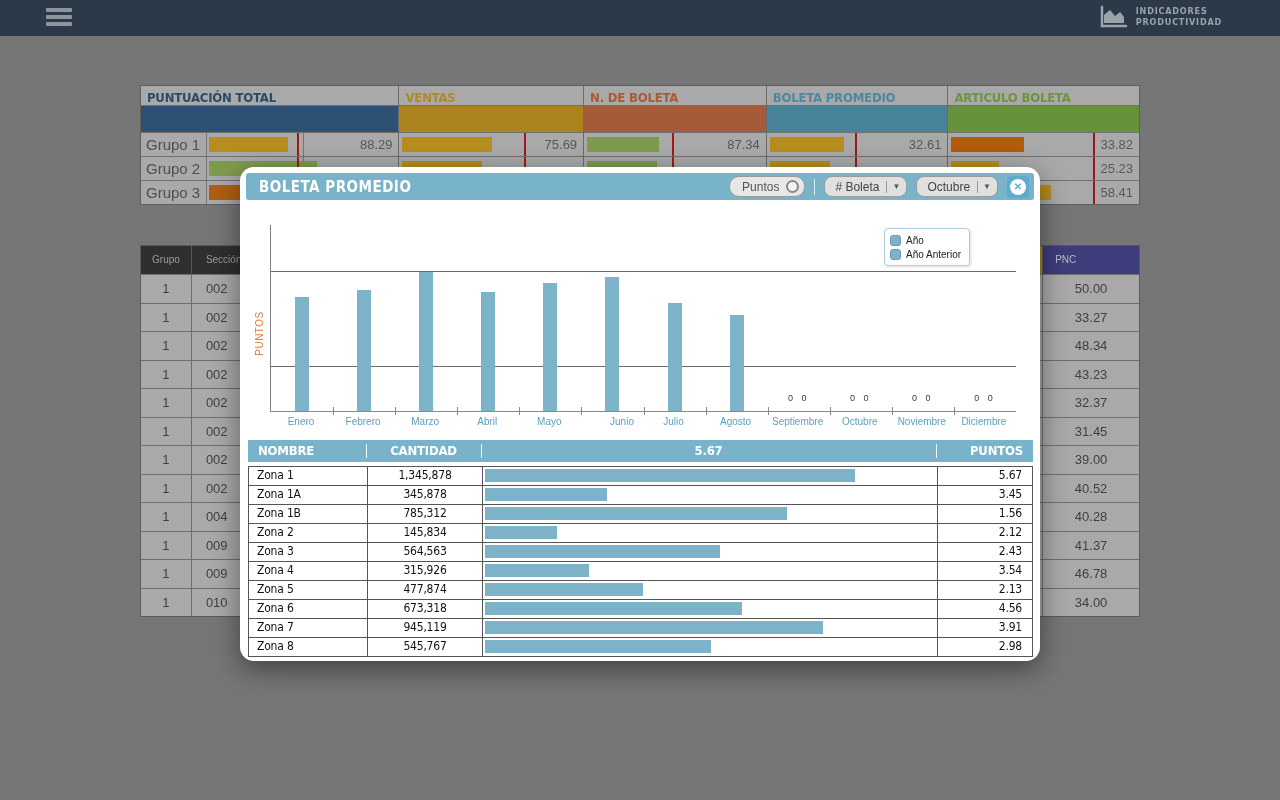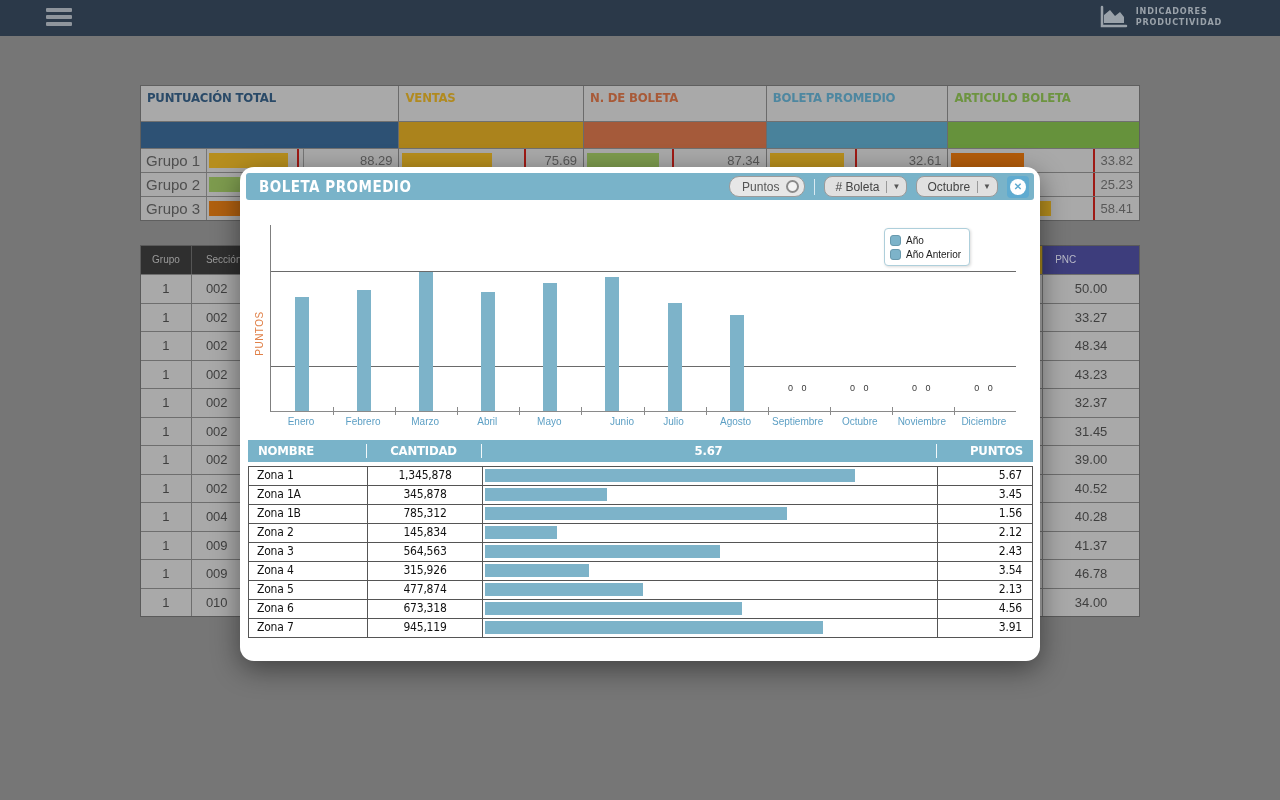--- a/index.html
+++ b/index.html
@@ -15,21 +15,21 @@
   #topbar{position:absolute;left:0;top:0;width:1280px;height:36px;background:#2b3949;}
   #menu-btn{position:absolute;left:46px;top:8px;width:28px;height:20px;cursor:pointer;}
   #menu-btn .bar{width:26px;height:4px;background:#8f959c;margin-bottom:3px;border-radius:1px;}
   #logo{position:absolute;right:58px;top:5px;display:flex;align-items:center;gap:7px;color:#9aa2aa;}
   #logo .txt{font-size:9px;font-weight:bold;letter-spacing:0.8px;line-height:11px;}
 
   
   #scorecard{position:absolute;left:140px;top:85px;width:1000px;display:flex;border:1px solid #5f5f5f;box-sizing:border-box;}
   .sc-col{box-sizing:border-box;border-left:1px solid #6b6b6b;}
   .sc-col:first-child{border-left:none;}
-  .sc-head{height:36px;background:#a9a9a9;border-bottom:1px solid #707070;line-height:24px;
+  .sc-head{height:20px;background:#a9a9a9;border-bottom:1px solid #707070;line-height:24px;
            font-size:13px;font-weight:bold;padding-left:6px;box-sizing:border-box;white-space:nowrap;overflow:hidden;}
   .sc-band{height:26px;}
   .sc-row{height:24px;background:#a9a9a9;border-top:1px solid #707070;position:relative;box-sizing:border-box;}
   .sc-rowlabel{position:absolute;left:5px;top:0;line-height:23px;font-size:15px;color:#4f4f4f;}
   .sc-bar{position:absolute;top:4px;height:15px;}
   .sc-goal{position:absolute;top:0;bottom:0;width:2px;background:#9e1a15;}
   .sc-split{position:absolute;top:0;bottom:0;width:1px;background:#757575;}
   .sc-val{position:absolute;right:6px;top:0;line-height:23px;font-size:13px;color:#585858;}
 
   
@@ -68,21 +68,21 @@
 
   
   #m-chart{position:relative;height:240px;}
   #y-label{position:absolute;left:-17px;top:128px;width:60px;text-align:center;transform:rotate(-90deg);
            color:#e08048;font-size:10px;letter-spacing:0.5px;}
   #plot{position:absolute;left:24px;top:25px;width:745px;height:186px;
         border-left:1px solid #7f7f7f;border-bottom:1px solid #8a8a8a;box-sizing:content-box;}
   .gridline{position:absolute;left:0;width:745px;height:1px;background:#6a6a6a;}
   .cbar{position:absolute;bottom:0;width:14px;background:#7db3c9;}
   .tick{position:absolute;bottom:-4px;width:1px;height:8px;background:#8a8a8a;}
-  .zero{position:absolute;bottom:18px;width:62px;text-align:center;font-size:9px;color:#3a3a3a;letter-spacing:3px;}
+  .zero{position:absolute;bottom:8px;width:62px;text-align:center;font-size:9px;color:#3a3a3a;letter-spacing:3px;}
   .xlab{position:absolute;top:216px;width:62px;text-align:center;font-size:10px;color:#5c9fc4;}
   #legend{position:absolute;left:638px;top:28px;background:#fff;border:1px solid #aecfdb;border-radius:4px;
           box-shadow:1px 1px 3px rgba(0,0,0,0.15);padding:4px 8px 4px 5px;}
   .leg-item{display:flex;align-items:center;gap:5px;height:14px;}
   .leg-sw{width:11px;height:11px;background:#7db3c9;border:1px solid #6899ad;border-radius:3px;box-sizing:border-box;}
   .leg-item span{font-size:10px;color:#222;}
 
   
   #m-table{position:absolute;left:8px;top:273px;width:785px;}
   #mt-head{height:22px;background:#79b3c9;display:flex;position:relative;}
@@ -481,15 +481,23 @@
           <div class="mc-punt">4.56</div>
         </div>
         <div class="mt-row">
           <div class="mc-nombre">Zona 7</div>
           <div class="mc-cant">945,119</div>
           <div class="mc-bar">
             <div class="zbar" style="width: 338.25px; background: rgb(125, 179, 201);"></div>
           </div>
           <div class="mc-punt">3.91</div>
         </div>
+        <div class="mt-row">
+          <div class="mc-nombre">Zona 8</div>
+          <div class="mc-cant">545,767</div>
+          <div class="mc-bar">
+            <div class="zbar" style="width: 225.5px; background: rgb(125, 179, 201);"></div>
+          </div>
+          <div class="mc-punt">2.98</div>
+        </div>
       </div>
   </div>
 </div>
 
 </body></html>

